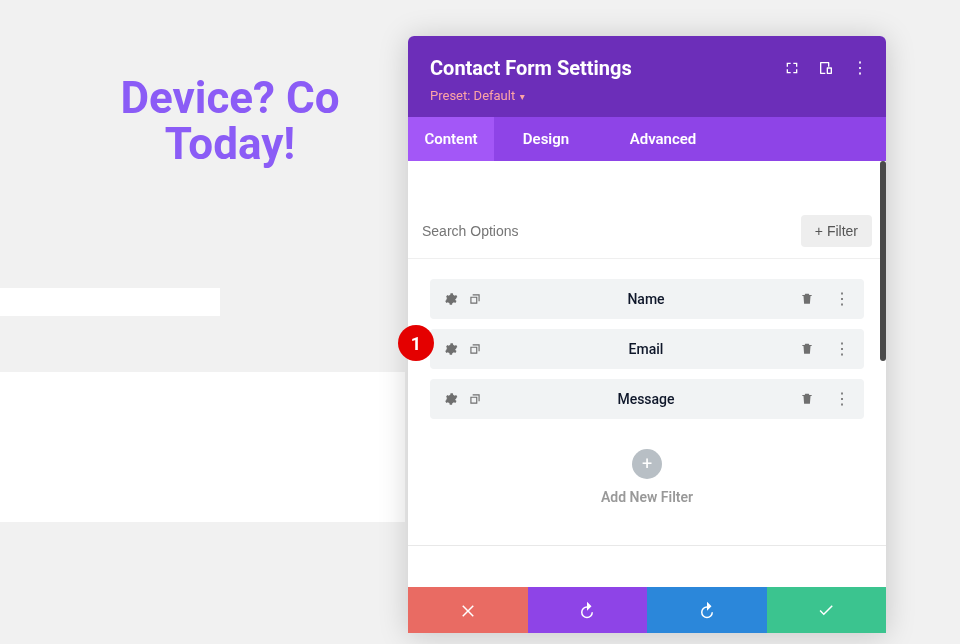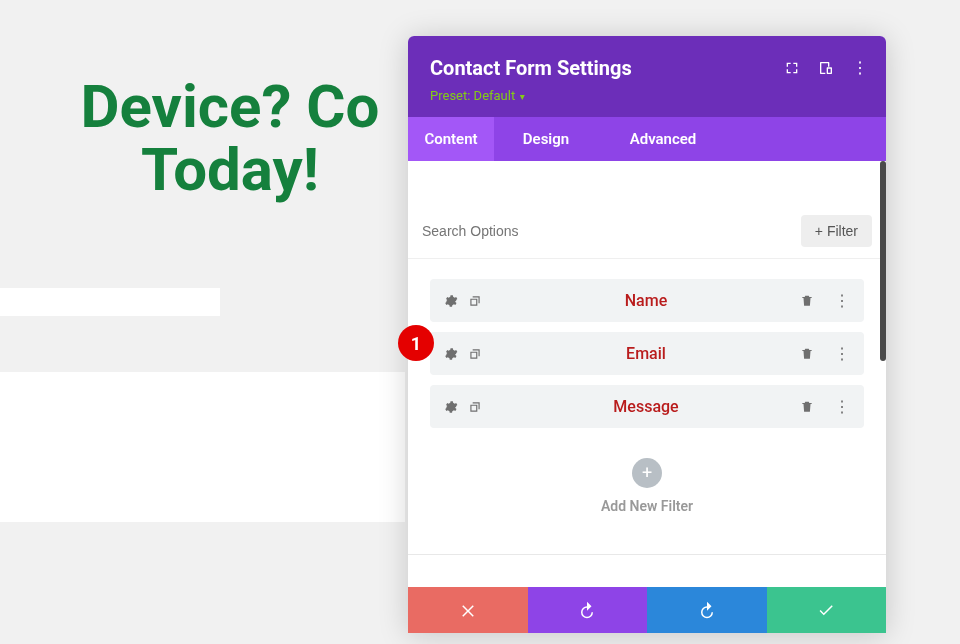--- a/index.html
+++ b/index.html
@@ -14,23 +14,23 @@
     
     .page-bg {
       position: absolute;
       top: 0; left: 0; right: 0; bottom: 0;
     }
     .hero-text {
       position: absolute;
       top: 75px;
       left: 20px;
       width: 420px;
-      font-size: 60px;
+      font-size: 44px;
       font-weight: 700;
-      color: #15803d;
+      color: #8b5cf6;
       line-height: 1.05;
       text-align: center;
     }
     .hero-text span { display: block; }
     
     .form-inputs { position: absolute; top: 288px; left: 0; }
     .input-box {
       display: inline-block;
       background: #fff;
       padding: 14px 18px;
@@ -66,21 +66,21 @@
       color: #fff;
       position: relative;
     }
     .panel-title {
       font-size: 20px;
       font-weight: 700;
       margin-bottom: 8px;
     }
     .panel-preset {
       font-size: 13px;
-      color: #84cc16;
+      color: #fca5a5;
     }
     .panel-preset .caret { font-size: 10px; margin-left: 2px; }
     .header-icons {
       position: absolute;
       top: 24px;
       right: 18px;
       display: flex;
       gap: 18px;
       align-items: center;
     }
@@ -156,22 +156,22 @@
     .field-icon {
       width: 14px;
       height: 14px;
       fill: #6f6f6f;
       margin-right: 10px;
       cursor: pointer;
     }
     .field-label {
       flex: 1;
       text-align: center;
-      font-size: 16px;
-      color: #b91c1c;
+      font-size: 14px;
+      color: #0f172a;
       font-weight: 500;
     }
     .field-actions { display: flex; gap: 10px; align-items: center; }
     
     .add-field-area {
       text-align: center;
       padding: 20px 0 10px 0;
     }
     .add-btn {
       width: 30px;

